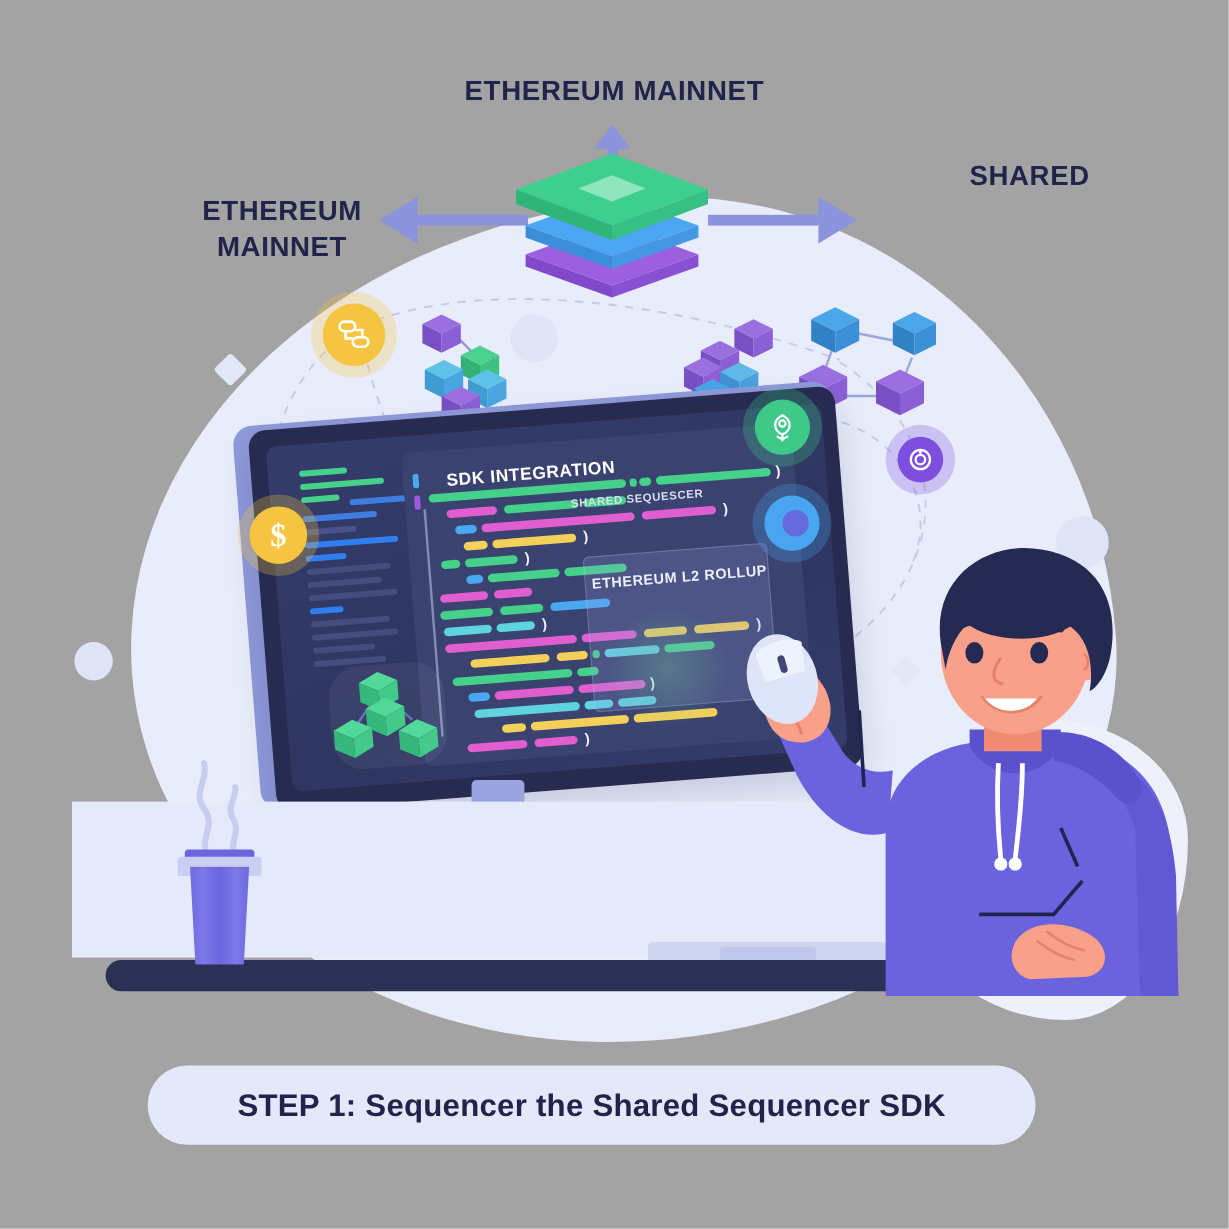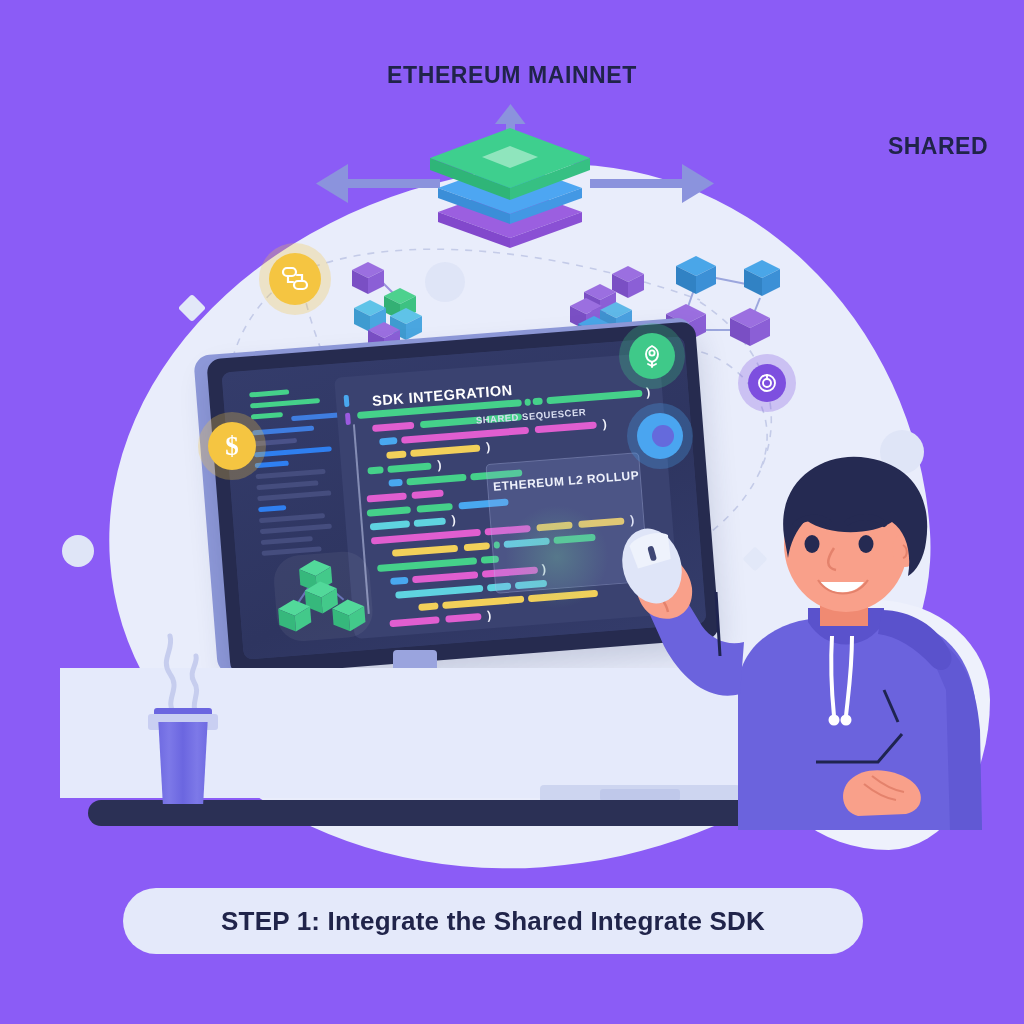--- a/index.html
+++ b/index.html
@@ -1,17 +1,17 @@
 <!DOCTYPE html>
 <html><head>
 <meta charset="utf-8">
 <style>
   html,body{margin:0;padding:0;background:#ffffff;}
   body{width:1024px;height:1024px;overflow:hidden;font-family:"Liberation Sans",sans-serif;}
-  #stage{position:relative;width:1024px;height:1024px;background:#8b5cf6;}
+  #stage{position:relative;width:1024px;height:1024px;background:#a3a3a3;}
 
   
   .blob{position:absolute;background:#e8ecfa;}
   #blob-main{
     left:108px;top:168px;width:820px;height:700px;
     background:#e9edfb;
     border-radius:56% 44% 50% 50% / 52% 56% 44% 48%;
     transform:rotate(-4deg);
   }
   #blob-right{
@@ -24,21 +24,21 @@
   
   #label-top{
     position:absolute;left:0;top:62px;width:1024px;text-align:center;
     font-size:23px;font-weight:700;letter-spacing:.6px;color:#20244a;
   }
   #label-left{
     position:absolute;left:120px;top:160px;width:230px;text-align:center;
     font-size:23px;font-weight:700;letter-spacing:.5px;color:#20244a;line-height:1.32;
   }
   #label-right{
-    position:absolute;left:728px;top:131px;width:260px;text-align:right;
+    position:absolute;left:728px;top:131px;width:260px;text-align:center;
     font-size:23px;font-weight:700;letter-spacing:.5px;color:#20244a;line-height:1.32;
   }
 
   
   #monitor-outer{
     position:absolute;left:205px;top:336px;width:500px;height:320px;
     background:#8f9ada;border-radius:16px;
     transform:rotate(-4.5deg);
   }
   #monitor-bezel{
@@ -144,20 +144,24 @@
       <path d="M300 276 C 320 380, 380 480, 470 548"></path>
       <path d="M238 448 C 330 520, 460 560, 600 574"></path>
       <path d="M700 302 C 790 360, 800 470, 700 540"></path>
       <path d="M646 352 C 720 330, 790 400, 760 470"></path>
       <path d="M648 358 C 600 430, 620 510, 700 545"></path>
     </g>
   </svg>
 
   <div id="label-top">ETHEREUM MAINNET</div>
 
+  <div id="label-left">
+    <div>ETHEREUM</div>
+    <div>MAINNET</div>
+  </div>
 
   <div id="label-right">
     <div>SHARED</div>
   </div>
 
   <svg width="760" height="200" style="position:absolute;left:270px;top:100px;">
 
     <g>
       <rect x="78" y="79" width="92" height="9" fill="#8b93dd"></rect>
       <polygon points="78,64 78,103 46,83.5" fill="#8b93dd"></polygon>
@@ -534,16 +538,16 @@
   </div>
 
   <div class="badge" style="left:637px;top:413px;width:46px;height:46px;background:#4aa6f0;">
     <div class="halo" style="background:#4aa6f0;"></div>
     <svg width="32" height="32" viewBox="0 0 32 32" style="position:relative;">
       <circle cx="19" cy="16" r="11" fill="#6a5fd8" opacity=".85"></circle>
     </svg>
   </div>
 
   <div id="caption-pill">
-    <span id="caption-text">STEP 1: Integrate the Shared Integrate SDK</span>
+    <span id="caption-text">STEP 1: Sequencer the Shared Sequencer SDK</span>
   </div>
 
 </div>
 
 </body></html>

